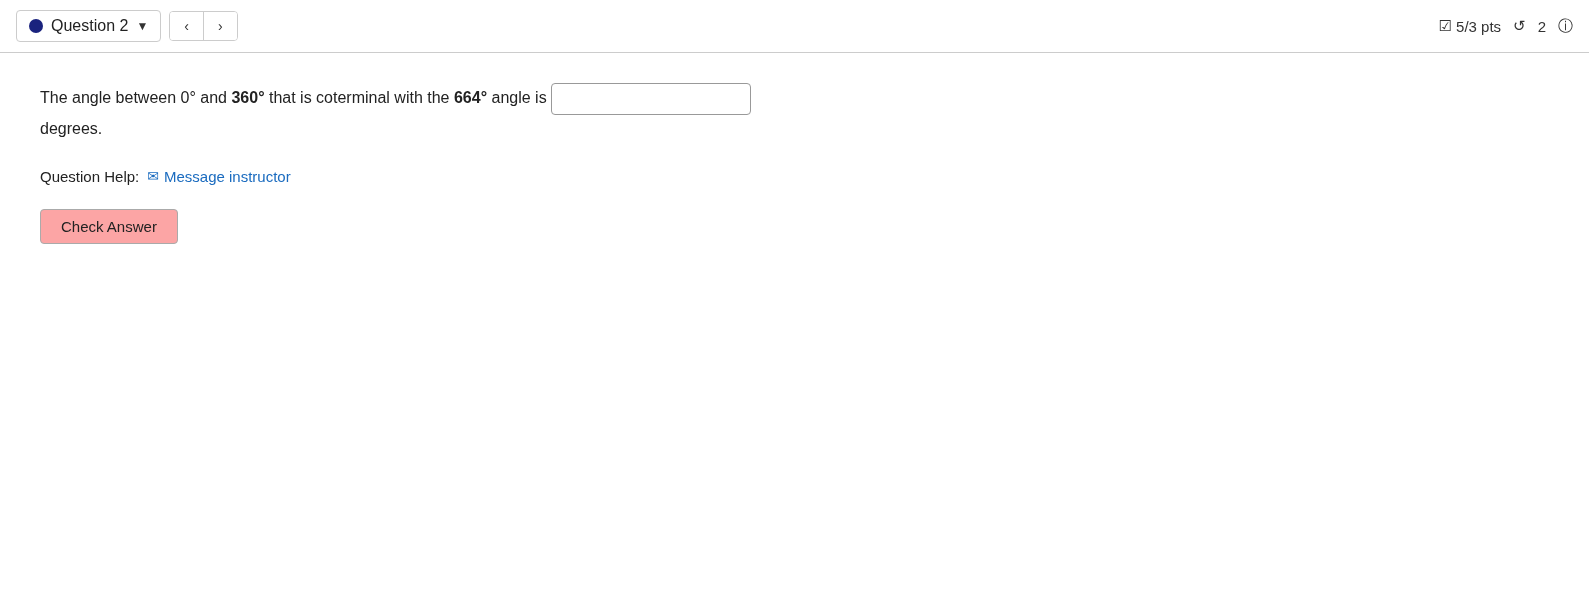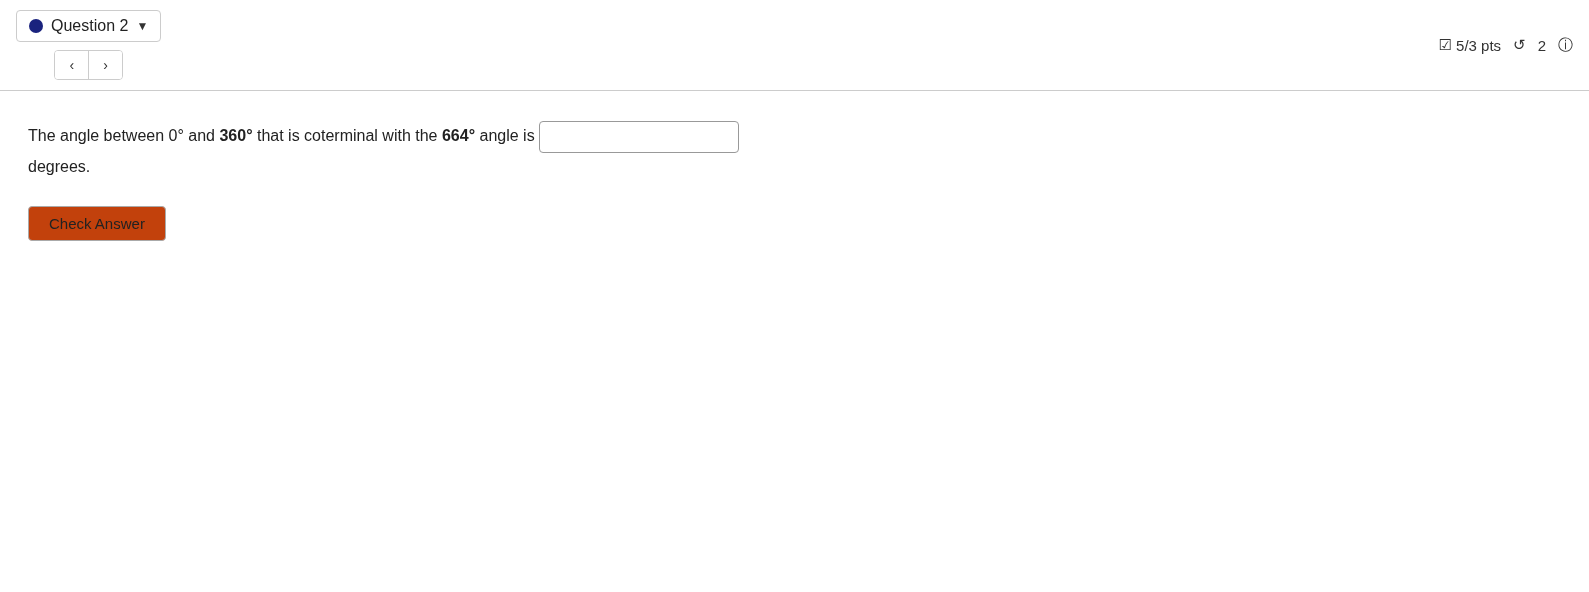--- a/index.html
+++ b/index.html
@@ -23,21 +23,20 @@
       justify-content: space-between;
       padding: 10px 16px;
       border-bottom: 1px solid #ccc;
       background: #fff;
     }
 
     .header-left {
       display: flex;
       align-items: center;
       gap: 8px;
-      flex-direction: column;
     }
 
     .question-selector {
       display: flex;
       align-items: center;
       gap: 8px;
       border: 1px solid #ccc;
       border-radius: 4px;
       padding: 6px 12px;
       cursor: pointer;
@@ -97,21 +96,21 @@
     .checkmark-icon {
       font-size: 15px;
     }
 
     .undo-icon, .info-icon {
       font-size: 15px;
       cursor: pointer;
     }
 
     .main-content {
-      padding: 30px 28px;
+      padding: 30px 40px;
     }
 
     .question-text {
       font-size: 16px;
       line-height: 1.8;
       color: #222;
       margin-bottom: 24px;
     }
 
     .answer-input {
@@ -147,21 +146,21 @@
     }
 
     .mail-icon {
       font-size: 14px;
     }
 
     .check-answer-btn {
       border: 1px solid #aaa;
       border-radius: 4px;
       padding: 8px 20px;
-      background: #c2410c;
+      background: #fca5a5;
       font-size: 15px;
       cursor: pointer;
       color: #222;
     }
   </style>
 </head>
 <body>
 
 <div class="header-bar">
   <div class="header-left">
@@ -188,15 +187,22 @@
   </div>
 </div>
 
 <div class="main-content">
   <div class="question-text">
     <span>The angle between 0° and <strong>360°</strong> that is coterminal with the <strong>664°</strong> angle is </span><input class="answer-input" type="text" value="" style="">
     <br>
     <span>degrees.</span>
   </div>
 
+  <div class="question-help">
+    <span class="question-help-label">Question Help:</span>
+    <a class="message-instructor-link">
+      <span class="mail-icon">✉</span>
+      <span>Message instructor</span>
+    </a>
+  </div>
 
   <button class="check-answer-btn">Check Answer</button>
 </div>
 
 </body></html>

